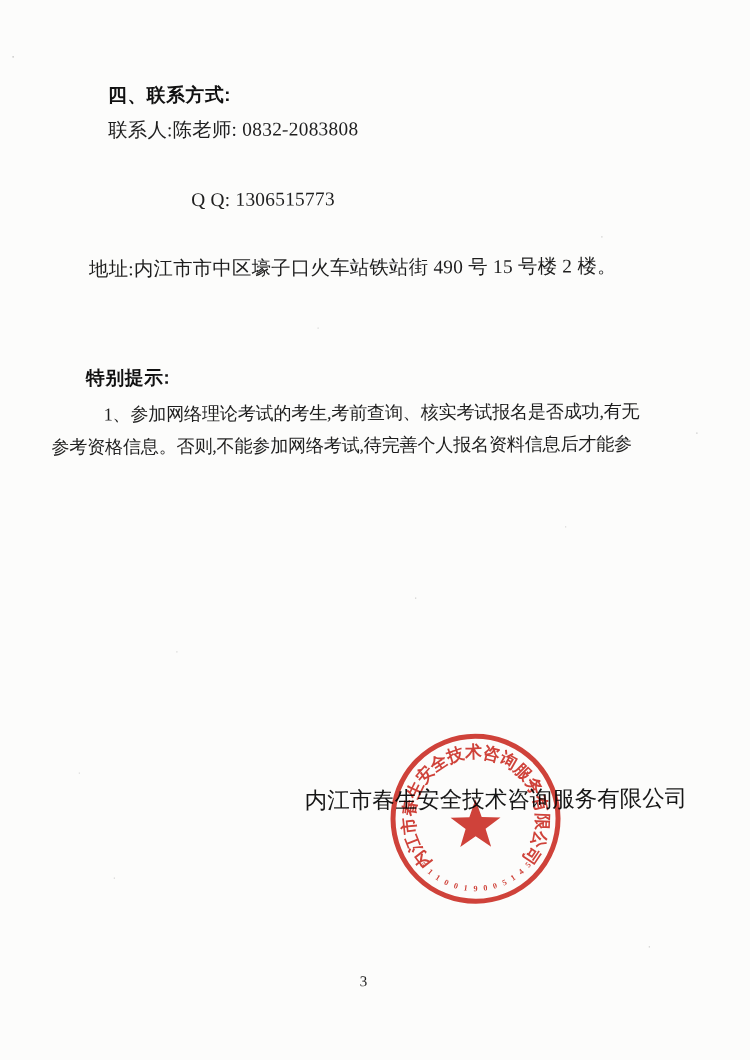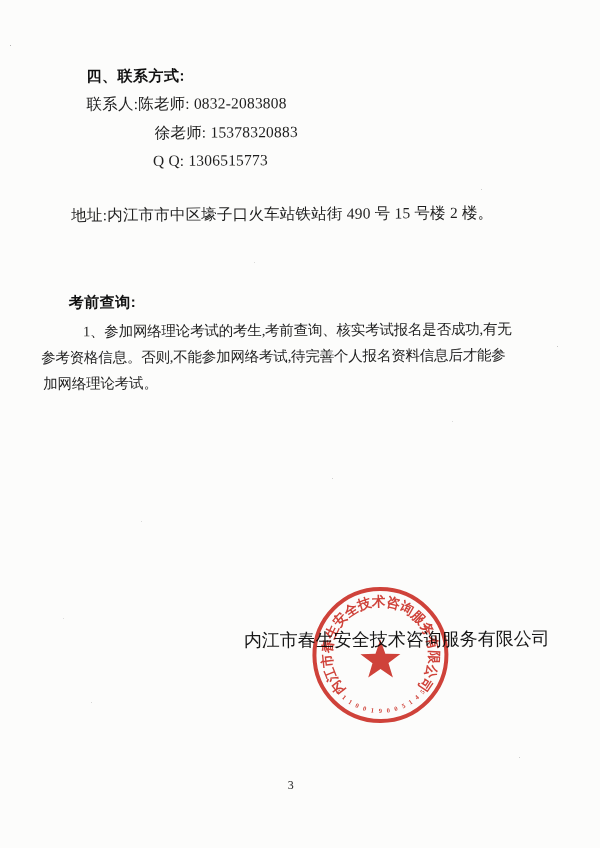--- a/index.html
+++ b/index.html
@@ -94,34 +94,32 @@
 
 <div class="page">
   <div class="speck"></div>
 
   <div class="scan">
 
     <div class="abs heading" style="left:88px; top:66px;">四、联系方式:</div>
 
     <div class="abs body-line" style="left:88px; top:93px;">联系人:陈老师: 0832-2083808</div>
 
-    <div class="abs body-line" style="left:156px; top:122px;">徐老师: 15378320883</div>
 
     <div class="abs body-line" style="left:154px; top:151px;font-family:Liberation Serif, serif;">Q Q: 1306515773</div>
 
 
     <div class="abs body-line" style="left:72px; top:204px;">地址:内江市市中区壕子口火车站铁站街 490 号 15 号楼 2 楼。</div>
 
-    <div class="abs heading" style="left:69px; top:292px;">考前查询:</div>
+    <div class="abs heading" style="left:69px; top:292px;">特别提示:</div>
 
     <div class="abs notice-line" style="left:83px; top:321px;">1、参加网络理论考试的考生,考前查询、核实考试报名是否成功,有无</div>
 
     <div class="abs notice-line" style="left:41px; top:347px;">参考资格信息。否则,不能参加网络考试,待完善个人报名资料信息后才能参</div>
 
-    <div class="abs notice-line" style="left:43px; top:373px;">加网络理论考试。</div>
 
     <div class="abs company-line" style="left:242px; top:628px;">内江市春生安全技术咨询服务有限公司</div>
 
 
     <svg class="stamp" viewBox="0 0 137 137">
       <circle cx="68.5" cy="68.5" r="66" fill="none" stroke-width="4" stroke="#c9281e"></circle>
 
       <polygon points="68.5,53 73.44,67.2 88.47,67.51 76.49,76.6 80.85,90.99 68.5,82.4 56.15,90.99 60.51,76.6 48.53,67.51 63.56,67.2" fill="#c9281e"></polygon>
 
       <defs>

